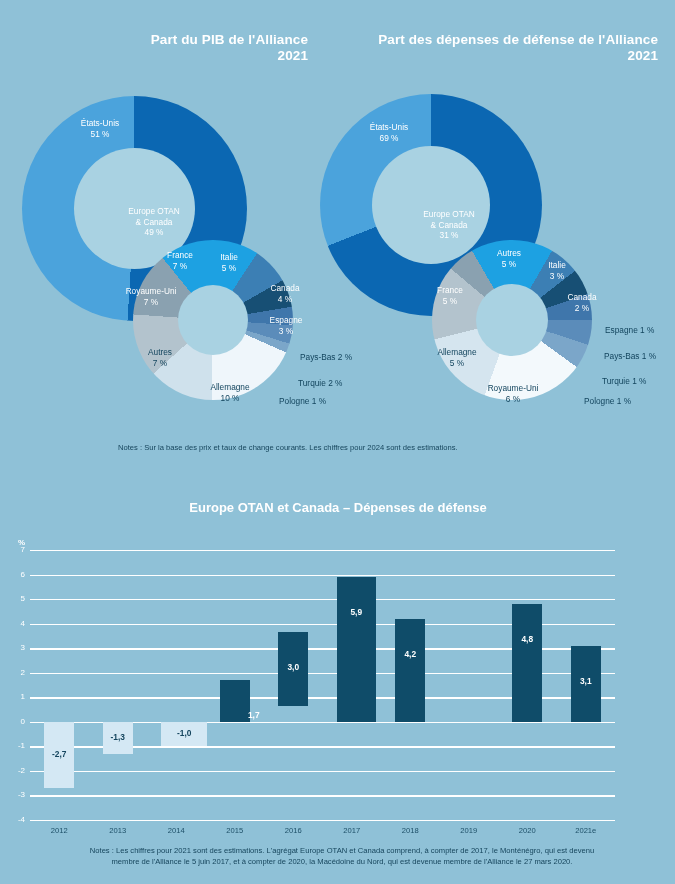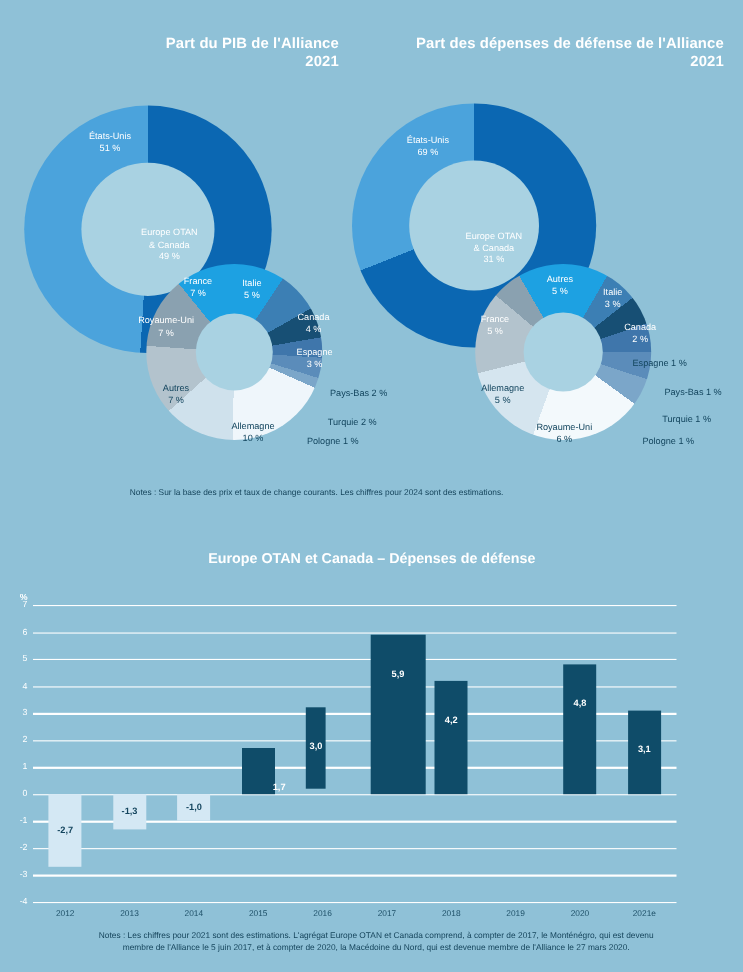--- a/index.html
+++ b/index.html
@@ -218,21 +218,21 @@
     <div>5 %</div>
   </div>
   <div class="lbl" style="left:541px;top:260px;width:32px;">
     <div>Italie</div>
     <div>3 %</div>
   </div>
   <div class="lbl" style="left:560px;top:292px;width:44px;">
     <div>Canada</div>
     <div>2 %</div>
   </div>
-  <div class="lbl dark left" style="left:575px;top:325px;">
+  <div class="lbl dark left" style="left:605px;top:325px;">
     <span>Espagne</span>
     <span>1 %</span>
   </div>
   <div class="lbl dark left" style="left:604px;top:351px;">
     <span>Pays-Bas</span>
     <span>1 %</span>
   </div>
   <div class="lbl dark left" style="left:602px;top:376px;">
     <span>Turquie</span>
     <span>1 %</span>
@@ -285,33 +285,33 @@
       <div class="gline" style="top: 270px;"></div>
       <div class="ytick" style="top: 270px;">-4</div>
       <div class="bar neg" style="left: 14.25px; top: 171.818px; width: 30px; height: 66.2727px;">
         <div class="v" style="top: 27.1364px;">-2,7</div>
       </div>
       <div class="xlab" style="left: 2.25px; top: 276px;">2012</div>
       <div class="bar neg" style="left: 72.75px; top: 171.818px; width: 30px; height: 31.9091px;">
         <div class="v" style="top: 9.95455px;">-1,3</div>
       </div>
       <div class="xlab" style="left: 60.75px; top: 276px;">2013</div>
-      <div class="bar neg" style="left: 131.25px; top: 171.818px; width: 30px; height: 24.5455px;">
+      <div class="bar neg" style="left: 131.25px; top: 171.818px; width: 30px; height: 24.5455px; padding-left: 16px;">
         <div class="v" style="top: 6.27273px;">-1,0</div>
       </div>
       <div class="xlab" style="left: 119.25px; top: 276px;">2014</div>
       <div class="bar pos" style="left: 189.75px; top: 130.091px; width: 30px; height: 41.7273px;">
         <div class="v" style="top: 29.7273px; margin-left: 19px;">1,7</div>
       </div>
       <div class="xlab" style="left: 177.75px; top: 276px;">2015</div>
-      <div class="bar pos" style="left: 248.25px; top: 93px; width: 18px; height: 73.6364px;">
+      <div class="bar pos" style="left: 248.25px; top: 82px; width: 30px; height: 73.6364px;">
         <div class="v" style="top: 30px;">3,0</div>
       </div>
       <div class="xlab" style="left: 236.25px; top: 276px;">2016</div>
-      <div class="bar pos" style="left: 306.75px; top: 27px; width: 50px; height: 144.818px;">
+      <div class="bar pos" style="left: 306.75px; top: 27px; width: 39px; height: 144.818px;">
         <div class="v" style="top: 30px;">5,9</div>
       </div>
       <div class="xlab" style="left: 294.75px; top: 276px;">2017</div>
       <div class="bar pos" style="left: 365.25px; top: 68.7273px; width: 30px; height: 103.091px;">
         <div class="v" style="top: 30px;">4,2</div>
       </div>
       <div class="xlab" style="left: 353.25px; top: 276px;">2018</div>
       <div class="xlab" style="left: 411.75px; top: 276px;">2019</div>
       <div class="bar pos" style="left: 482.25px; top: 54px; width: 30px; height: 117.818px;">
         <div class="v" style="top: 30px;">4,8</div>

